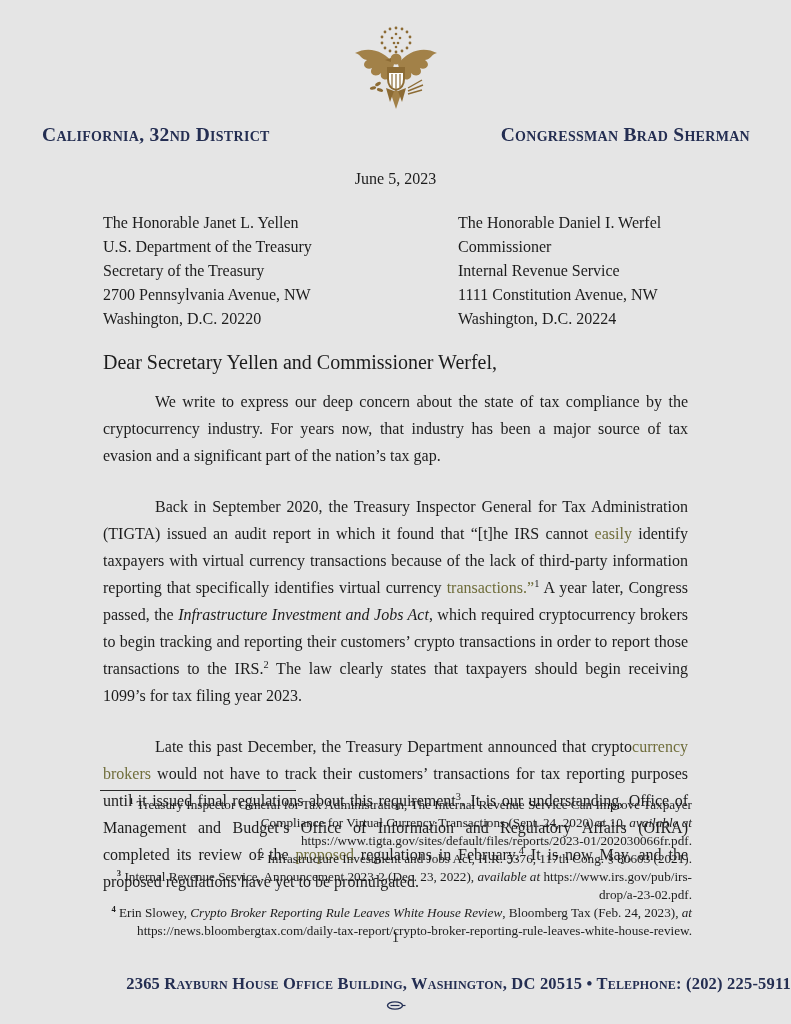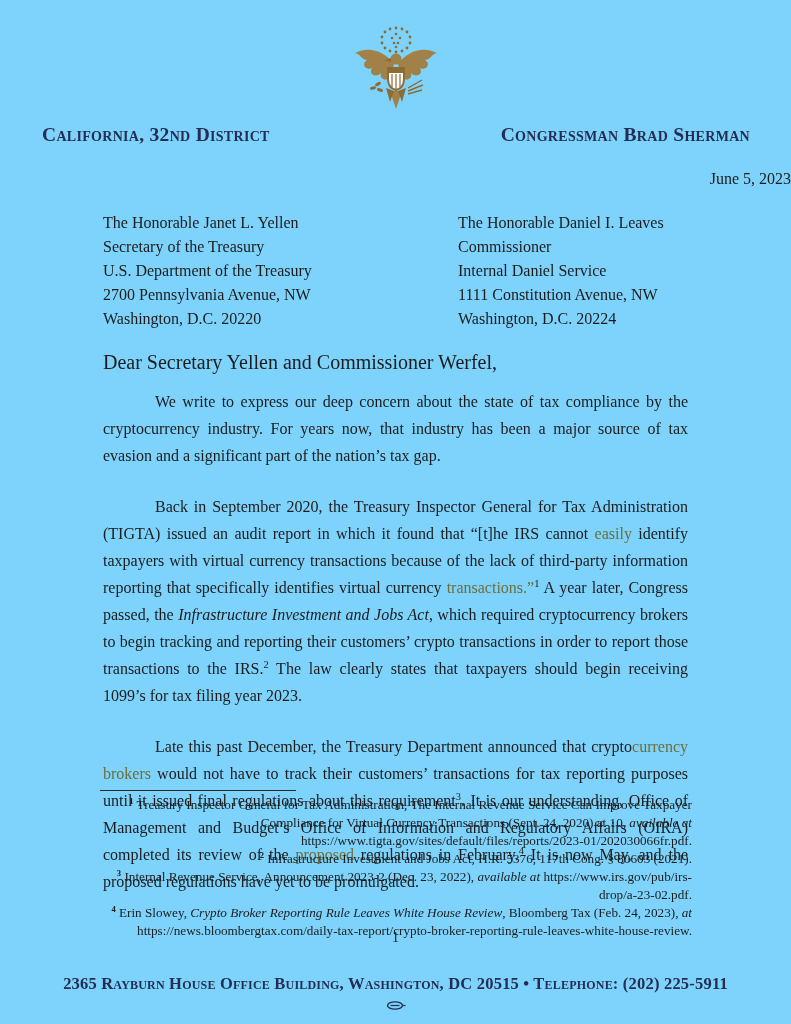--- a/index.html
+++ b/index.html
@@ -5,21 +5,21 @@
   html, body { margin: 0; padding: 0; }
   body {
     width: 791px; height: 1024px;
     background: #ffffff;
     overflow: hidden;
     font-family: "Liberation Serif", serif;
   }
   .page {
     position: relative;
     width: 791px; height: 1024px;
-    background: #7dd3fc;
+    background: #e5e5e5;
     color: #1c1c1c;
   }
   .seal {
     position: absolute;
     left: 50%; top: 24px;
     transform: translateX(-50%);
   }
   .masthead {
     position: absolute;
     top: 124px; left: 42px; right: 41px;
@@ -27,21 +27,21 @@
     justify-content: space-between;
     font-variant: small-caps;
     font-weight: bold;
     font-size: 19.5px;
     letter-spacing: 0.3px;
     color: #242e52;
   }
   .date {
     position: absolute;
     top: 170px; left: 0; width: 100%;
-    text-align: right;
+    text-align: center;
     font-size: 16px;
   }
   .recipients {
     position: absolute;
     top: 211px; left: 103px; right: 50px;
     display: flex;
     font-size: 16px;
     line-height: 24px;
   }
   .recipient-block { display: flex; flex-direction: column; }
@@ -79,21 +79,21 @@
   .footnotes sup { font-weight: bold; }
   .page-number {
     position: absolute;
     top: 930px; left: 0; width: 100%;
     text-align: center;
     font-size: 14px;
   }
   .footer-address {
     position: absolute;
     top: 974px; left: 0; width: 100%;
-    text-align: center;
+    text-align: right;
     font-variant: small-caps;
     font-weight: bold;
     font-size: 16.5px;
     letter-spacing: 0.2px;
     color: #242e52;
   }
   .union-bug {
     position: absolute;
     top: 996px; left: 50%;
     transform: translateX(-50%);
@@ -166,29 +166,29 @@
   <div class="masthead">
     <span>California, 32nd District</span>
     <span>Congressman Brad Sherman</span>
   </div>
 
   <div class="date">June 5, 2023</div>
 
   <div class="recipients">
     <div class="recipient-block treasury">
       <span>The Honorable Janet L. Yellen</span>
+      <span>U.S. Department of the Treasury</span>
       <span>Secretary of the Treasury</span>
-      <span>U.S. Department of the Treasury</span>
       <span>2700 Pennsylvania Avenue, NW</span>
       <span>Washington, D.C. 20220</span>
     </div>
     <div class="recipient-block irs">
-      <span>The Honorable Daniel I. Leaves</span>
+      <span>The Honorable Daniel I. Werfel</span>
       <span>Commissioner</span>
-      <span>Internal Daniel Service</span>
+      <span>Internal Revenue Service</span>
       <span>1111 Constitution Avenue, NW</span>
       <span>Washington, D.C. 20224</span>
     </div>
   </div>
 
   <div class="salutation">Dear Secretary Yellen and Commissioner Werfel,</div>
 
   <div class="letter-body">
     <p><span>We write to express our deep concern about the state of tax compliance by the cryptocurrency industry. For years now, that industry has been a major source of tax evasion and a significant part of the nation’s tax gap.</span></p>
     <p><span>Back in September 2020, the Treasury Inspector General for Tax Administration (TIGTA) issued an audit report in which it found that “[t]he IRS cannot </span><span class="olive">easily</span><span> identify taxpayers with virtual currency transactions because of the lack of third-party information reporting that specifically identifies virtual currency </span><span class="olive">transactions.”</span><sup>1</sup><span> A year later, Congress passed, the </span><span class="italic">Infrastructure Investment and Jobs Act</span><span>, which required cryptocurrency brokers to begin tracking and reporting their customers’ crypto transactions in order to report those transactions to the IRS.</span><sup>2</sup><span> The law clearly states that taxpayers should begin receiving 1099’s for tax filing year 2023.</span></p>

